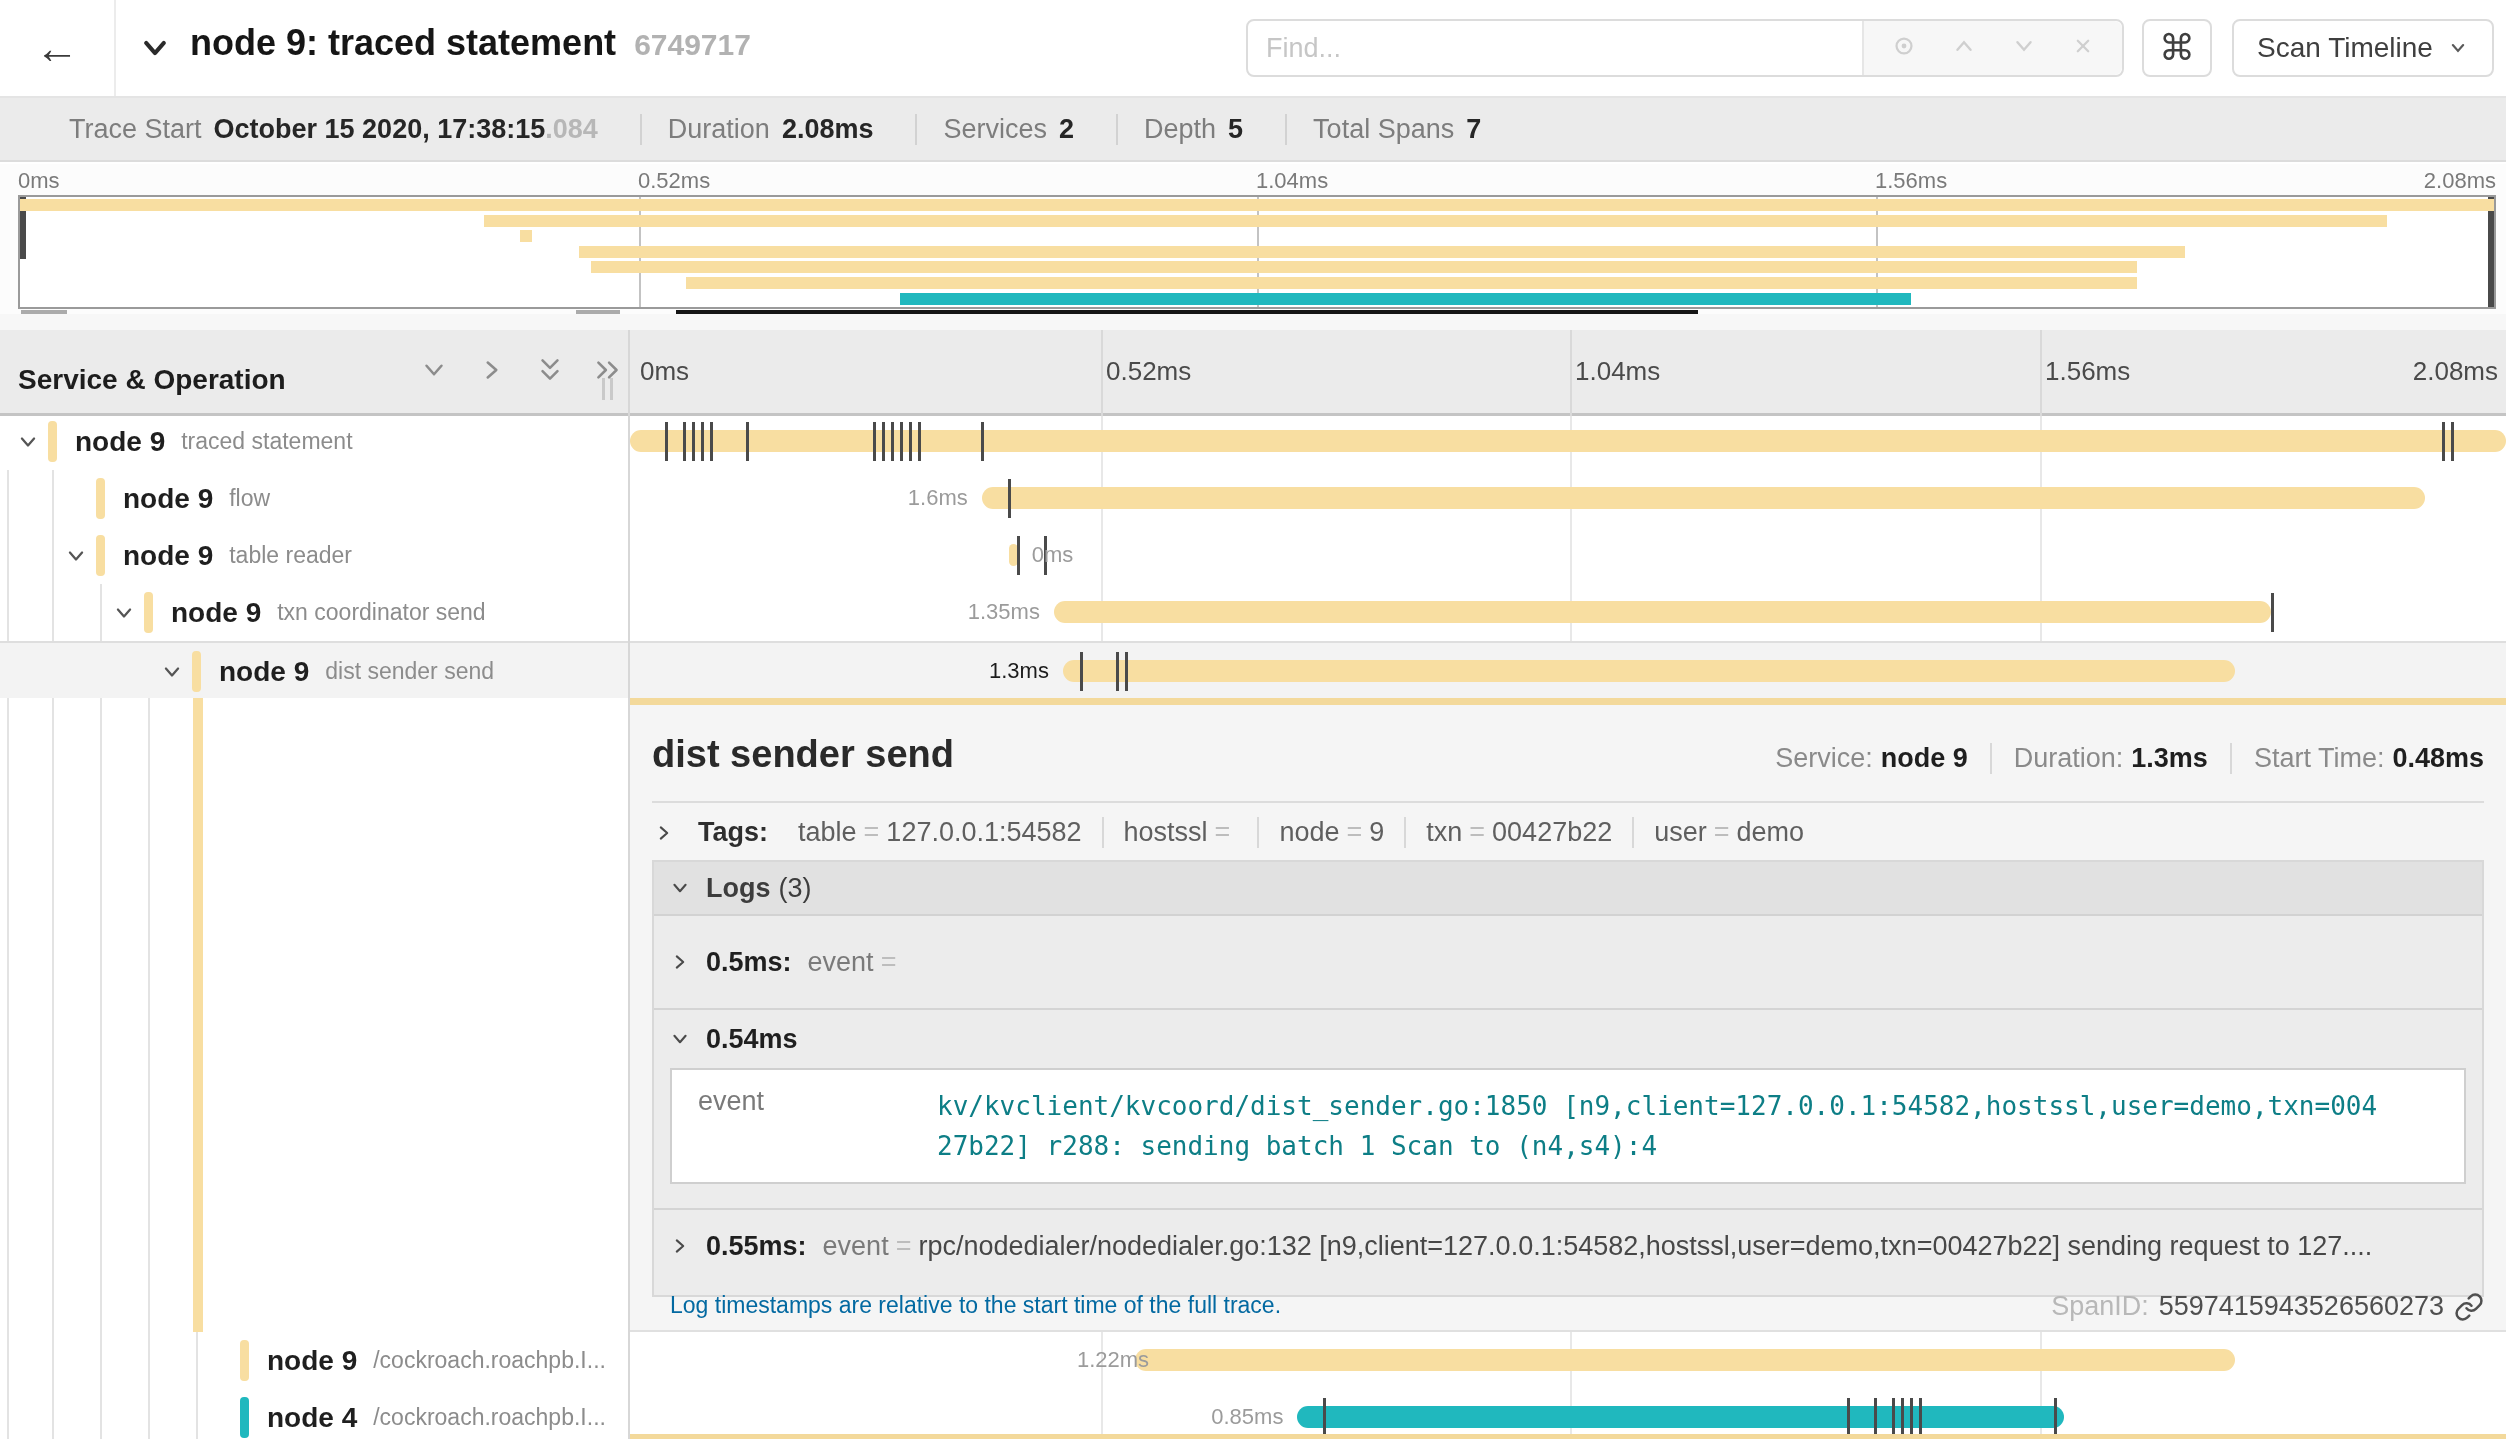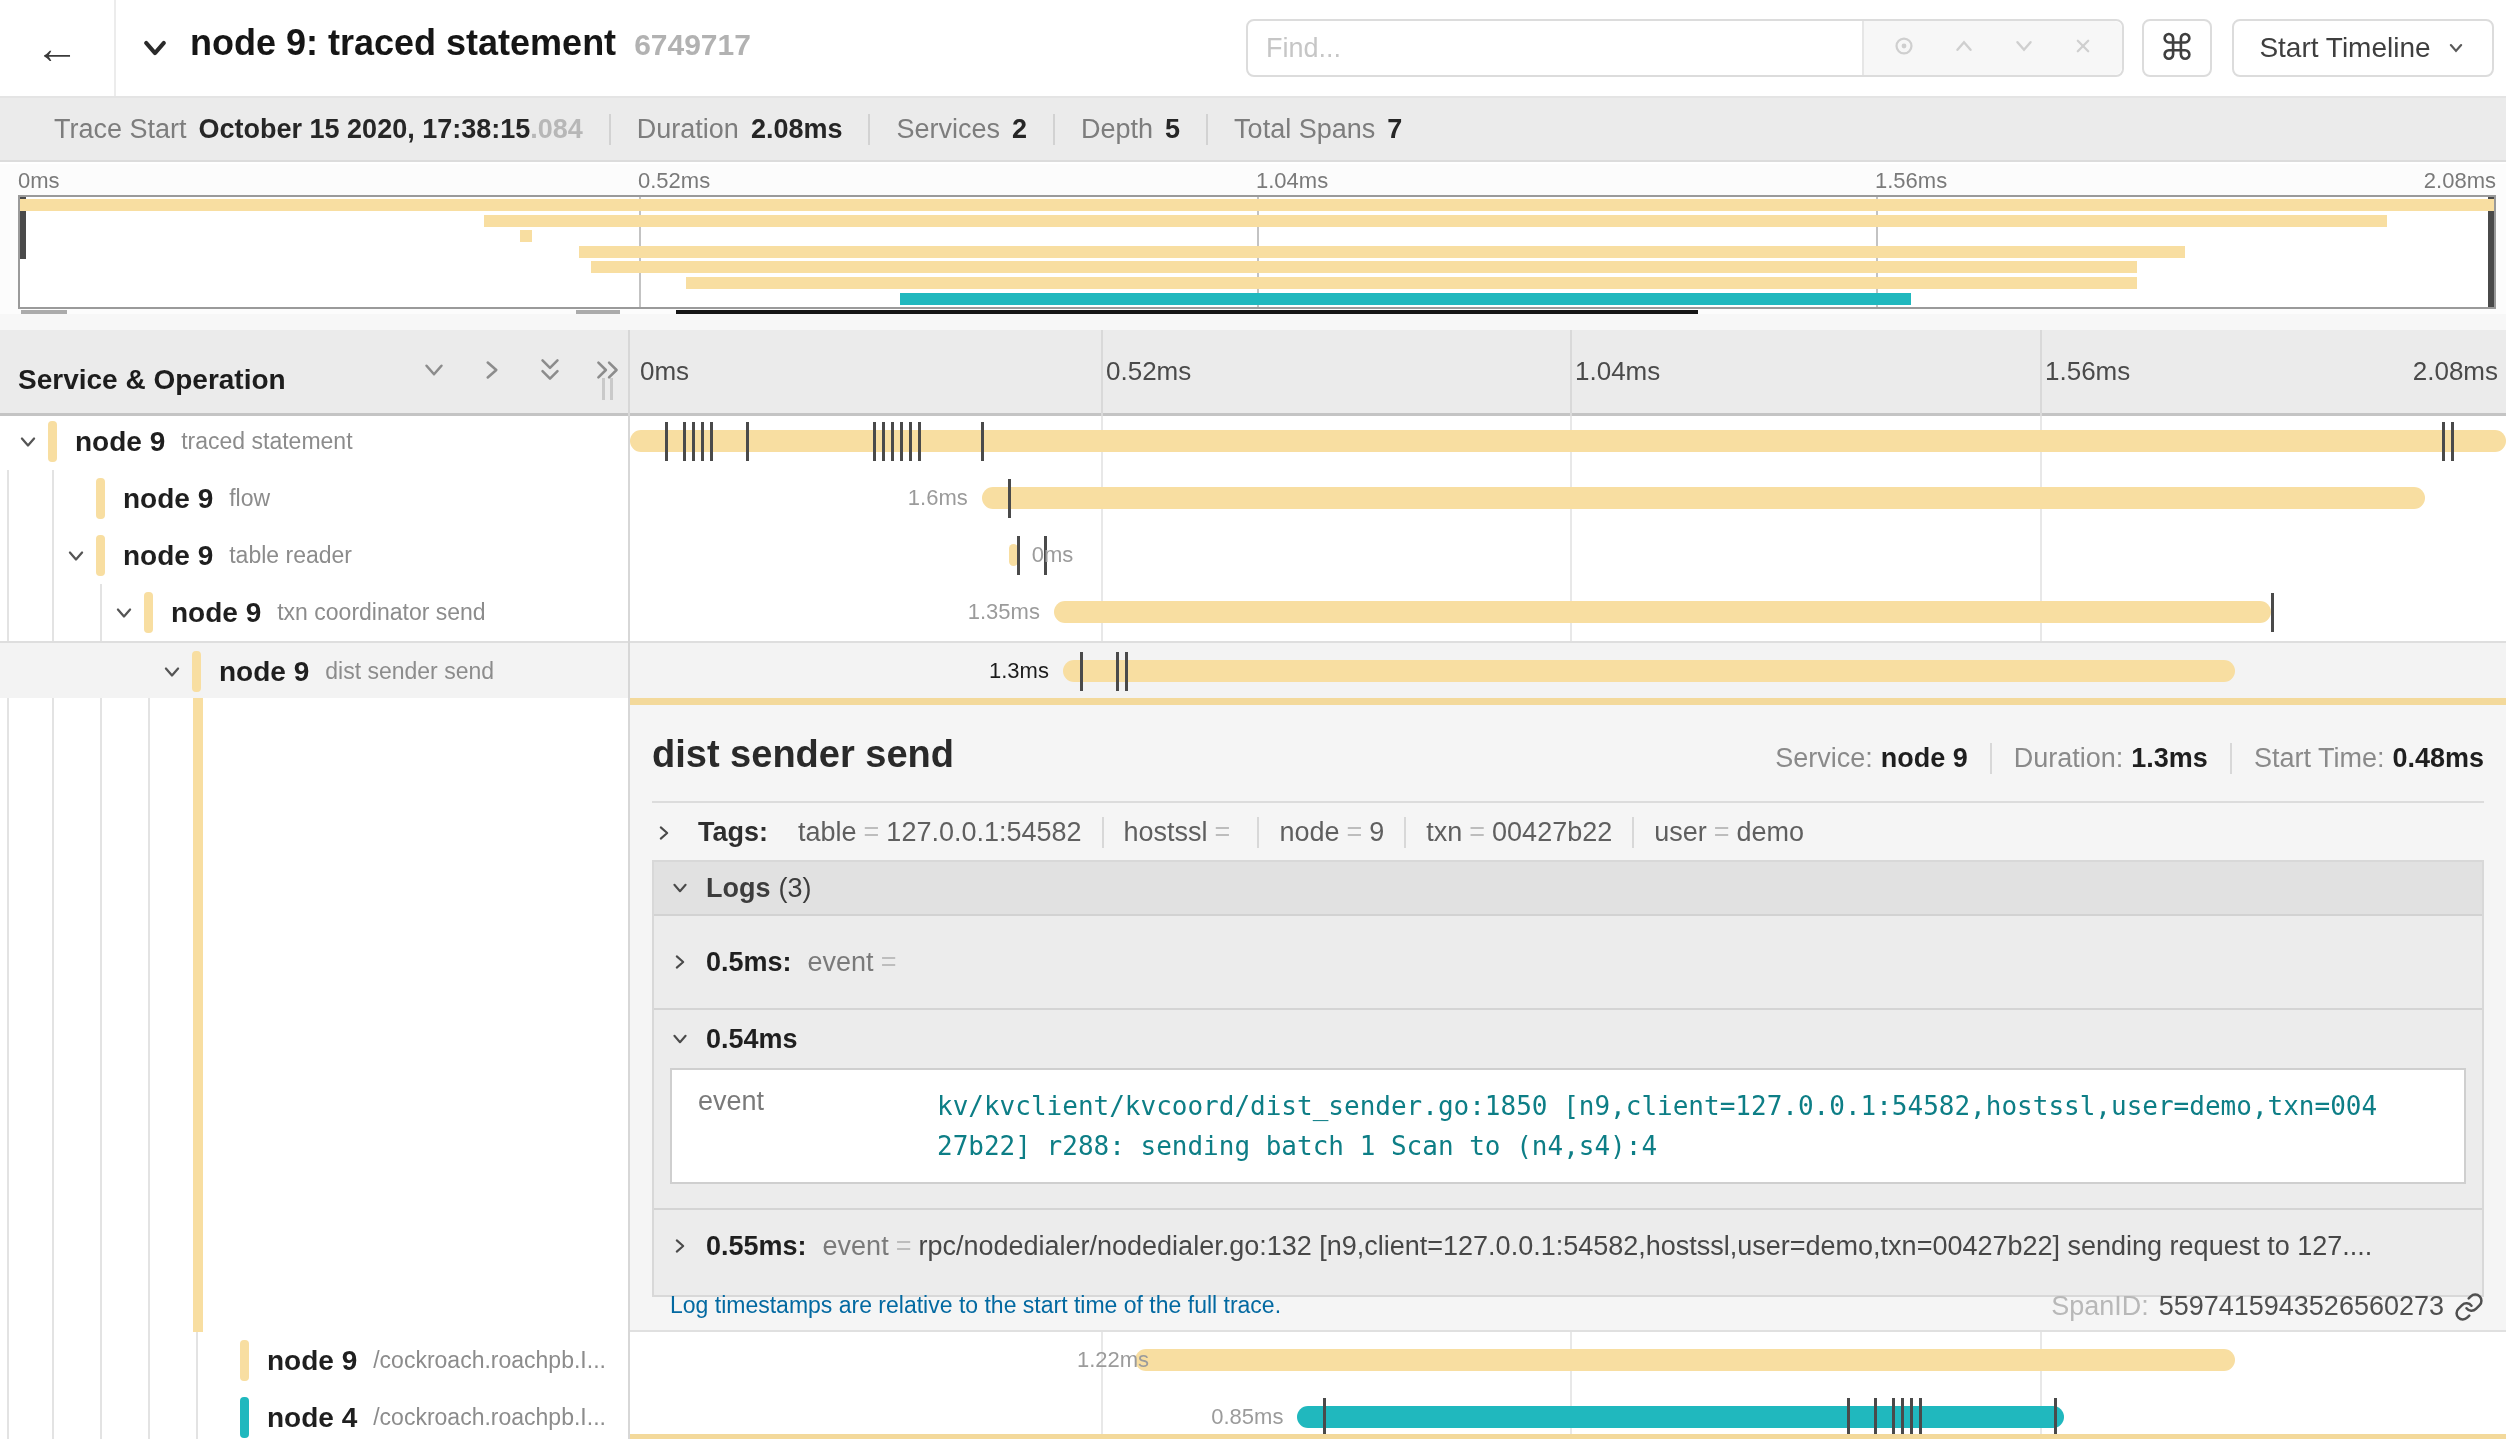--- a/index.html
+++ b/index.html
@@ -21,22 +21,22 @@
   .find-input::placeholder{color:#c6c6c6;}
   .find-suffix{width:238px;background:#f7f7f7;border-left:2px solid #e6e6e6;display:flex;align-items:center;
                justify-content:space-around;border-radius:0 8px 8px 0;padding:0 10px;}
   .hbtn{position:absolute;top:19px;height:58px;border:2px solid #dcdcdc;border-radius:8px;background:#fff;
         display:flex;align-items:center;justify-content:center;box-sizing:border-box;cursor:pointer;}
   .kbd-btn{left:2142px;width:70px;font-size:36px;color:#3f3f3f;}
   .view-btn{left:2232px;width:262px;font-size:28px;color:#3f3f3f;gap:14px;}
 
   
   .summary-bar{position:absolute;top:98px;left:0;width:2506px;height:64px;background:#ebebeb;
-               border-bottom:2px solid #dcdcdc;display:flex;align-items:center;padding-left:28px;
-               box-sizing:border-box;z-index:19;}
+               border-bottom:2px solid #dcdcdc;display:flex;align-items:center;padding-left:43px;
+               box-sizing:border-box;z-index:19;gap:16px;}
   .sum-item{font-size:27px;color:#7d7d7d;padding:0 26px;white-space:nowrap;}
   .sum-item + .sum-item{border-left:2px solid #d2d2d2;}
   .sum-item b{color:#262626;margin-left:12px;}
   .sum-item .suffix{color:#b7b7b7;font-weight:bold;}
 
   
   .minimap{position:absolute;top:164px;left:0;width:2506px;height:166px;background:#fcfcfc;}
   .mm-label{position:absolute;top:4px;font-size:22px;color:#7a7a7a;}
   .mm-box{position:absolute;left:18px;top:31px;width:2478px;height:114px;border:2px solid #9a9a9a;
           background:#fff;box-sizing:border-box;}
@@ -153,21 +153,21 @@
             <line x1="9" y1="9" x2="21" y2="21"></line>
             <line x1="21" y1="9" x2="9" y2="21"></line>
           </svg>
       </span>
     </div>
   </div>
   <div class="hbtn kbd-btn">
     <span>⌘</span>
   </div>
   <div class="hbtn view-btn">
-    <span>Start Timeline</span>
+    <span>Scan Timeline</span>
     <svg width="22" height="22" viewBox="0 0 30 30" fill="none" stroke="#5a5a5a" stroke-width="3" stroke-linecap="round">
         <polyline points="8,11 15,19 22,11"></polyline>
       </svg>
   </div>
 </div>
 
 <div class="summary-bar" id="summaryBar">
     <div class="sum-item"><span>Trace Start</span><b>October 15 2020, 17:38:15</b><span class="suffix">.084</span></div>
     <div class="sum-item"><span>Duration</span><b>2.08ms</b></div>
     <div class="sum-item"><span>Services</span><b>2</b></div>

